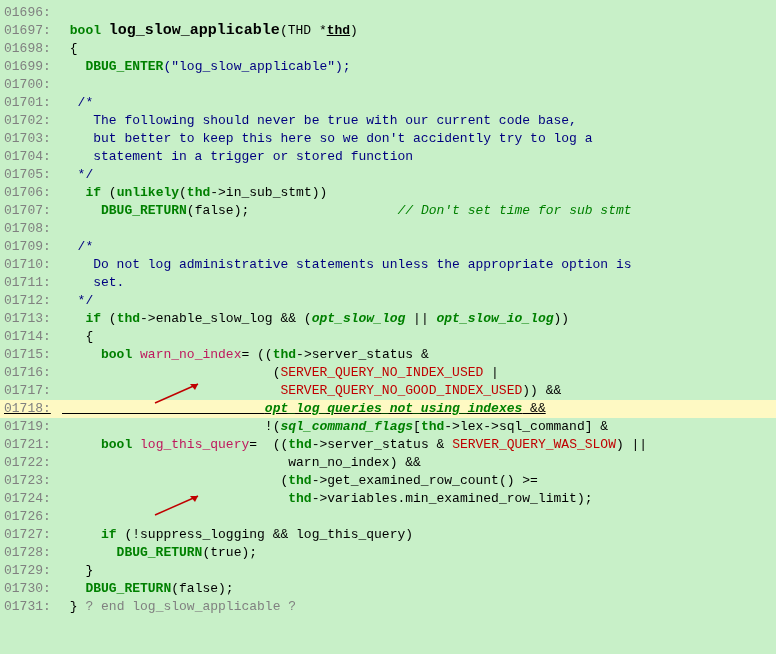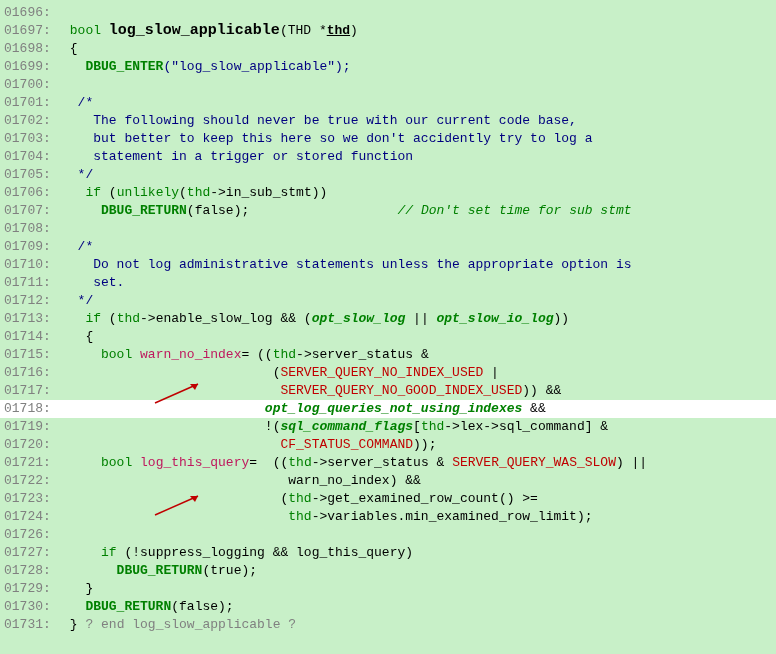--- a/index.html
+++ b/index.html
@@ -25,33 +25,33 @@
   .lineno {
     color: #808080;
     width: 58px;
     text-align: left;
     padding-left: 4px;
     flex-shrink: 0;
   }
   .code {
     flex: 1;
   }
-  .kw { color: #008000; font-weight: normal; margin-top: 28px; }
+  .kw { color: #008000; font-weight: bold; margin-top: 28px; }
   .type { color: #000000; }
   .funcname { color: #000000; font-weight: bold; font-size: 15px; }
   .param { color: #000000; text-decoration: underline; font-weight: bold; }
   .macro { color: #008000; font-weight: bold; }
   .str { color: #000080; }
   .comment { color: #000080; }
   .trailcomment { color: #008000; font-style: italic; }
   .varname { color: #be185d; font-weight: normal; }
   .flag { color: #008000; font-weight: bold; font-style: italic; }
   .redconst { color: #c00000; text-align: right; }
   .question { color: #808080; }
-  .hl-line1718 { background: #ffffff; }
+  .hl-line1718 { background: #fef9c3; text-decoration: underline; }
   .arrow {
     position: absolute;
     pointer-events: none;
   }
 </style>
 </head>
 <body>
 
 <div class="code-container">
 
@@ -89,21 +89,20 @@
 <div class="line"><span class="lineno">01715:</span><span class="code">     <span class="kw">bool</span> <span class="varname">warn_no_index</span><span>= ((</span><span class="kw">thd</span><span>-&gt;server_status &amp;</span></span></div>
 
 <div class="line"><span class="lineno">01716:</span><span class="code">                           <span>(</span><span class="redconst">SERVER_QUERY_NO_INDEX_USED</span><span> |</span></span></div>
 
 <div class="line"><span class="lineno">01717:</span><span class="code">                            <span class="redconst">SERVER_QUERY_NO_GOOD_INDEX_USED</span><span>)) &amp;&amp;</span></span></div>
 
 <div class="line hl-line1718"><span class="lineno">01718:</span><span class="code">                          <span class="flag">opt_log_queries_not_using_indexes</span><span> &amp;&amp;</span></span></div>
 
 <div class="line"><span class="lineno">01719:</span><span class="code">                          <span>!(</span><span class="flag">sql_command_flags</span><span>[</span><span class="kw">thd</span><span>-&gt;lex-&gt;sql_command] &amp;</span></span></div>
 
-<div class="line"><span class="lineno">01720:</span><span class="code">                            <span class="redconst">CF_STATUS_COMMAND</span><span>));</span></span></div>
 
 <div class="line"><span class="lineno">01721:</span><span class="code">     <span class="kw">bool</span> <span class="varname">log_this_query</span><span>=  ((</span><span class="kw">thd</span><span>-&gt;server_status &amp; </span><span class="redconst">SERVER_QUERY_WAS_SLOW</span><span>) ||</span></span></div>
 
 <div class="line"><span class="lineno">01722:</span><span class="code">                             <span>warn_no_index) &amp;&amp;</span></span></div>
 
 <div class="line"><span class="lineno">01723:</span><span class="code">                            <span>(</span><span class="kw">thd</span><span>-&gt;get_examined_row_count() &gt;=</span></span></div>
 
 <div class="line"><span class="lineno">01724:</span><span class="code">                             <span class="kw">thd</span><span>-&gt;variables.min_examined_row_limit);</span></span></div>
 
 

